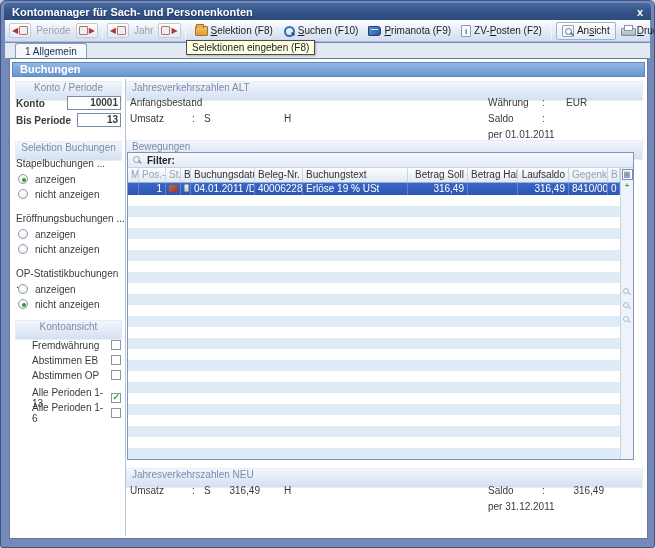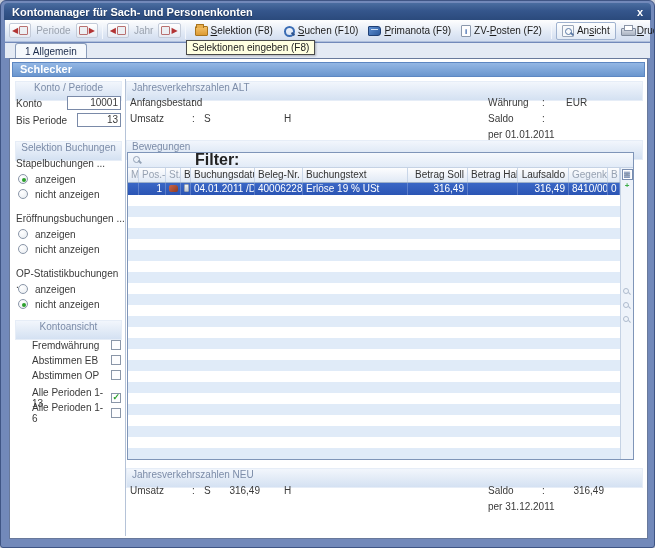--- a/index.html
+++ b/index.html
@@ -75,21 +75,21 @@
   .pbody { position:absolute; left:2px; top:20px; right:2px; bottom:2px; display:flex; }
 
   .strip { background:linear-gradient(180deg,#f2f6fc,#d4e1f2); border:1px solid #e6edf7;
            color:#7c8ca8; font-size:10px; height:20px; line-height:11px; }
   .strip.center { text-align:center; }
   .strip.left { padding-left:5px; }
 
   
   .leftcol { width:114px; border-right:1px solid #b5c3d8; position:relative; font-size:10px; color:#3a3a3a; }
   .lc-abs { position:absolute; left:3px; right:3px; }
-  .field-row { position:absolute; left:4px; right:4px; height:14px; display:flex; align-items:center; }
+  .field-row { position:absolute; left:4px; right:4px; height:14px; display:flex; align-items:center;font-weight:bold; }
   .field-row .lbl { flex:1; }
   .inputbox { border:1px solid #7a8aa8; background:#fff; height:14px; font-size:10px;
               text-align:right; padding:0 2px; line-height:12px; }
   .radio-row, .check-row { position:absolute; left:6px; right:4px; display:flex; align-items:center; gap:7px; height:12px; }
   .radio { width:10px; height:10px; border:1px solid #8a96a8; border-radius:50%;
            background:radial-gradient(circle at 35% 30%, #ffffff,#e7ebf0); position:relative; flex:none; }
   .radio.sel::after { content:""; position:absolute; left:2.5px; top:2.5px; width:4px; height:4px;
                       background:#2ca02c; border-radius:50%; }
   .check-row { left:4px;padding-left:16px; }
   .check-row .lbl { flex:1; }
@@ -100,21 +100,21 @@
   
   .rightcol { flex:1; position:relative; font-size:10px; color:#3a3a3a; }
   .rc-strip { position:absolute; left:0; right:2px; }
   .abs { position:absolute; }
 
   
   .grid { position:absolute; left:1px; right:11px; top:73px; height:308px;
           border:1px solid #7f95b8; background:#fff; display:flex; flex-direction:column; }
   .filter-row { height:15px; background:linear-gradient(180deg,#f6f9fd,#e2ebf7); border-bottom:1px solid #c5d2e4;
                 display:flex; align-items:center; gap:5px; padding-left:4px; }
-  .filter-label { font-weight:bold; font-size:16px; color:#222;margin-left:48px; }
+  .filter-label { font-weight:bold; font-size:10px; color:#222; }
   .ic-filtermag { width:10px; height:10px; position:relative; display:inline-block; }
   .ic-filtermag::before { content:""; position:absolute; left:1px; top:1px; width:5px; height:5px;
                           border:1.5px solid #93a2b6; border-radius:50%; }
   .ic-filtermag::after { content:""; position:absolute; left:6px; top:6px; width:4px; height:1.5px;
                          background:#93a2b6; transform:rotate(45deg); }
   .grid-main { flex:1; display:flex; }
   .grid-cols { flex:1; display:flex; flex-direction:column; overflow:hidden; }
   .hdr { height:15px; background:linear-gradient(180deg,#fdfdfe,#e0e9f5); border-bottom:1px solid #9db0ca;
          display:flex; font-size:10px; color:#333; }
   .hdr .cell { border-right:1px solid #c9d6e8; padding:1px 3px 0; overflow:hidden; white-space:nowrap; }
@@ -206,21 +206,21 @@
 
   </div>
 
   <div class="tooltip">Selektionen eingeben (F8)</div>
 
   <div class="tabstrip">
     <div class="tab">1 Allgemein</div>
   </div>
 
   <div class="panel">
-    <div class="schlecker">Schlecker</div>
+    <div class="schlecker">Buchungen</div>
 
     <div class="pbody">
 
       <div class="leftcol">
         <div class="strip center lc-abs" style="top:2px">Konto / Periode</div>
 
         <div class="field-row" style="top:17px">
           <span class="lbl">Konto</span>
           <span class="inputbox" style="width:54px">10001</span>
         </div>

